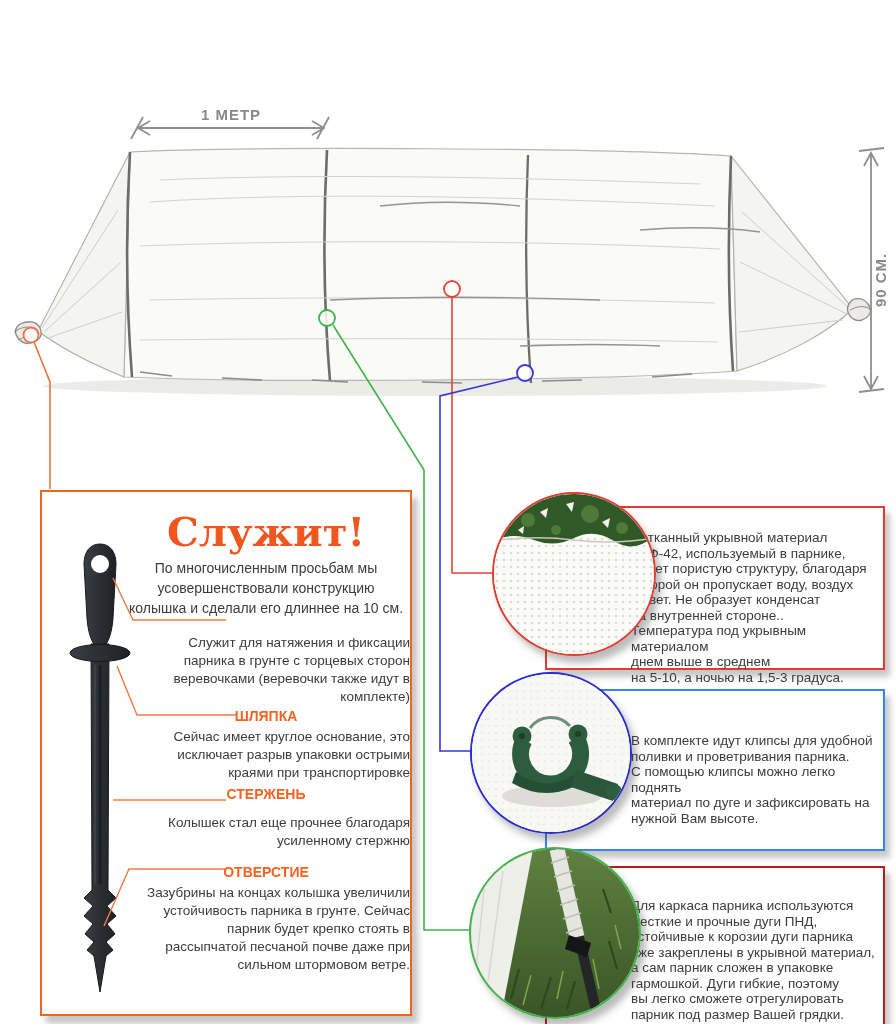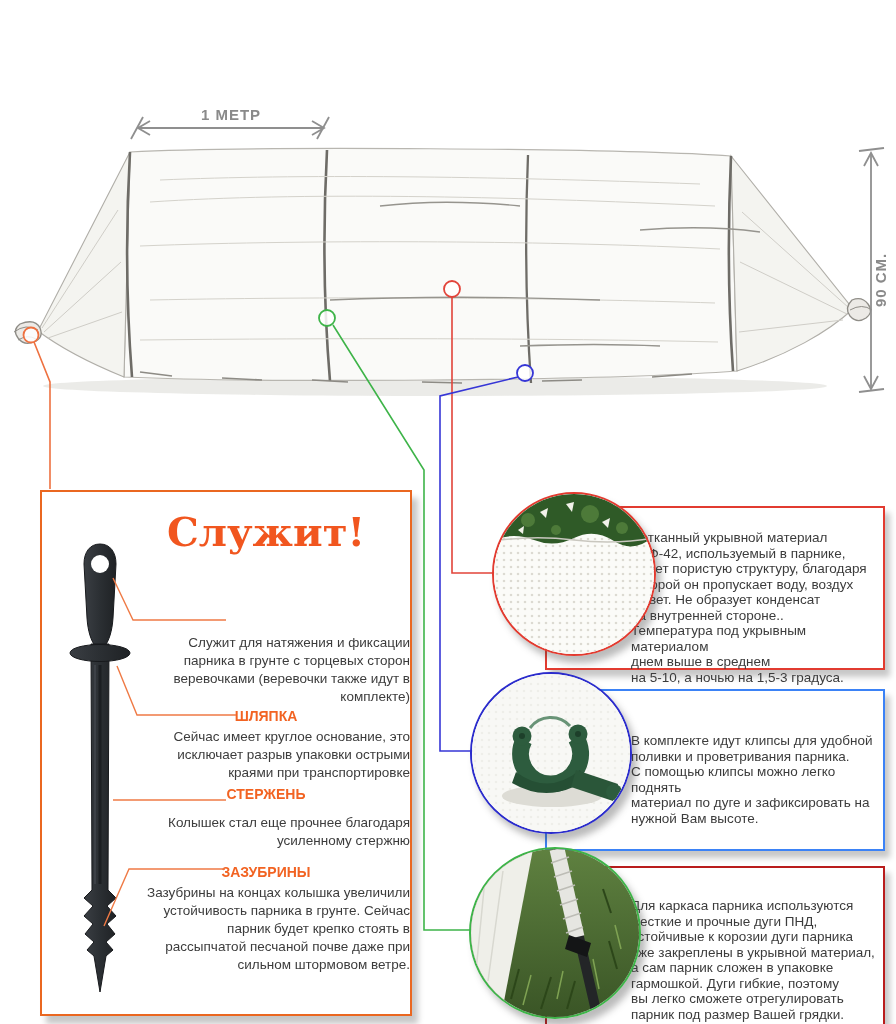--- a/index.html
+++ b/index.html
@@ -141,36 +141,39 @@
       <circle cx="40" cy="24" r="9" fill="#ffffff"></circle>
 
       <path d="M31,104 L49,104 L48,350 L56,358 L47,366 L56,376 L47,384 L55,394 L46,402 L53,410 L46,416 L40,452 L34,416 L27,410 L34,402 L25,394 L33,384 L24,376 L33,366 L24,358 L32,350 Z" fill="url(#stakeGrad)" stroke="#17191c" stroke-width="1"></path>
       <ellipse cx="40" cy="113" rx="30" ry="8.5" fill="url(#stakeGrad)" stroke="#17191c" stroke-width="1"></ellipse>
       <line x1="40" y1="125" x2="40" y2="344" stroke="#141619" stroke-width="3" opacity="0.65"></line>
       <line x1="35" y1="125" x2="35" y2="344" stroke="#4c5158" stroke-width="1.4" opacity="0.7"></line>
     </svg>
 
     <div class="nv-col">
       <div class="nv-title">Служит!</div>
+      <div class="nv-intro">По многочисленным просьбам мы
+усовершенствовали конструкцию
+колышка и сделали его длиннее на 10 см.</div>
 
       <div class="nv-feat-text" id="feat0-text">Служит для натяжения и фиксации
 парника в грунте с торцевых сторон
 веревочками (веревочки также идут в
 комплекте)</div>
 
       <div class="nv-feat-label" id="feat1-label">ШЛЯПКА</div>
       <div class="nv-feat-text" id="feat1-text">Сейчас имеет круглое основание, это
 исключает разрыв упаковки острыми
 краями при транспортировке</div>
 
       <div class="nv-feat-label" id="feat2-label">СТЕРЖЕНЬ</div>
       <div class="nv-feat-text" id="feat2-text">Колышек стал еще прочнее благодаря
 усиленному стержню</div>
 
-      <div class="nv-feat-label" id="feat3-label">ЗАЗУБРИНЫ</div>
+      <div class="nv-feat-label" id="feat3-label">ОТВЕРСТИЕ</div>
       <div class="nv-feat-text" id="feat3-text">Зазубрины на концах колышка увеличили
 устойчивость парника в грунте. Сейчас
 парник будет крепко стоять в
 рассыпчатой песчаной почве даже при
 сильном штормовом ветре.</div>
     </div>
   </div>
 
   <div class="co-box red">
     <div class="co-text">Нетканный укрывной материал

